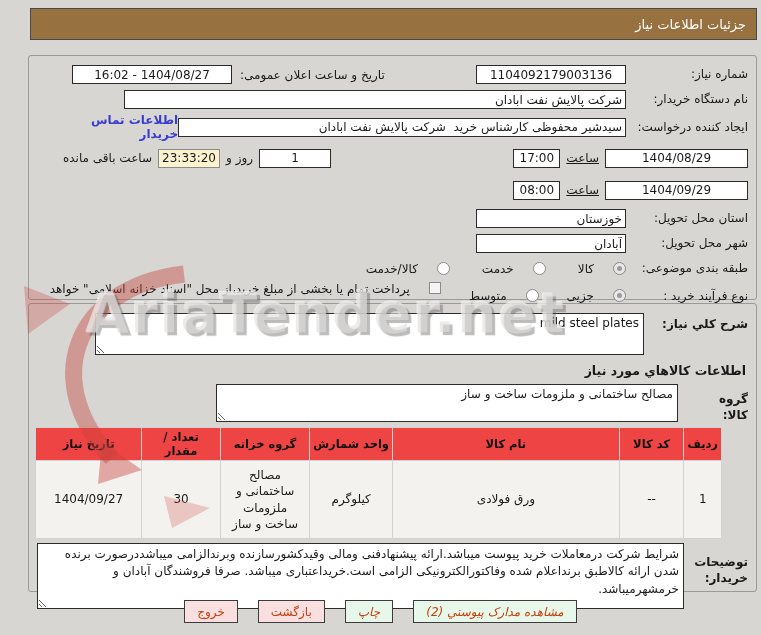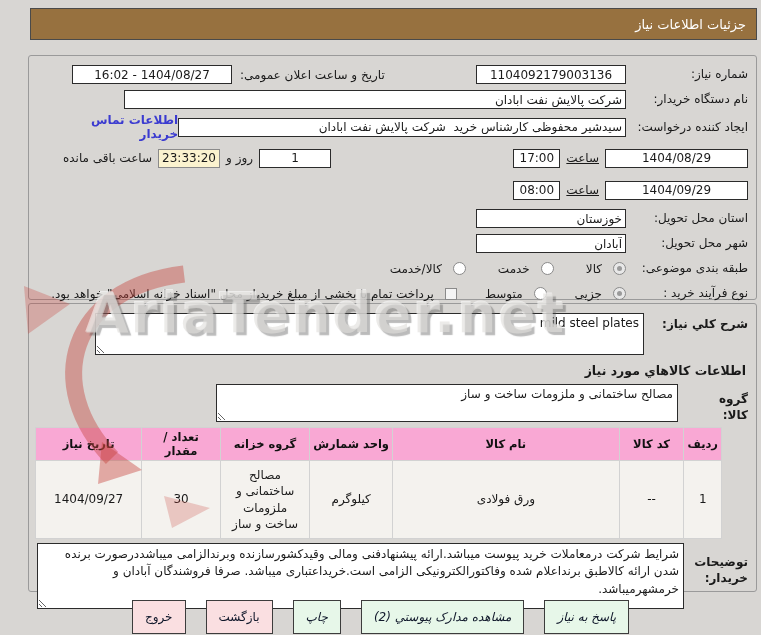--- a/index.html
+++ b/index.html
@@ -49,21 +49,21 @@
   .w-days { width: 72px; text-align: center; }
 
   .hour-label { margin: 0 6px; text-decoration: underline; }
   .yellow-box {
     border: 1px solid #8a8a8a; background: #fbf3cf; height: 19px; width: 62px;
     display: inline-flex; align-items: center; justify-content: center; margin: 0 6px;
   }
   .link { color: #3b3bd0; font-weight: bold; margin-left: 18px; cursor: pointer; }
 
   .radio-group { display: flex; align-items: center; gap: 32px; }
-  .radio-item { display: flex; align-items: center; gap: 11px; }
+  .radio-item { display: flex; align-items: flex-start; gap: 19px; }
   .radio {
     width: 13px; height: 13px; border-radius: 50%;
     border: 1px solid #8a8a8a; background: #ffffff; position: relative; flex: none;
   }
   .radio.selected { background: #e8e8e8; }
   .radio.selected::after {
     content: ""; position: absolute; top: 3px; right: 3px;
     width: 5px; height: 5px; border-radius: 50%; background: #9a9a9a;
   }
   .cb { width: 12px; height: 12px; border: 1px solid #8a8a8a; background: #f4f4f4; flex: none; }
@@ -81,36 +81,36 @@
   .ta-group { width: 462px; height: 38px; }
   .ta-notes { width: 650px; height: 66px; line-height: 1.45; }
   .section-header { font-weight: bold; font-size: 12.5px; margin: 8px 2px 6px 2px; }
 
   
   table.goods {
     border-collapse: collapse; width: 687px; margin: 4px 26px 4px 0;
     border: 1px solid #7a7a7a; background: #f4f2ee;
   }
   table.goods th {
-    background: #f9a8d4; font-weight: bold; font-size: 11.5px; height: 26px;
+    background: #ef4444; font-weight: bold; font-size: 11.5px; height: 26px;
     border: 1px solid #d2d2d2; padding: 2px 3px; color: #111;
   }
   table.goods td {
     border: 1px solid #d2d2d2; text-align: center; font-size: 12px;
     padding: 6px 4px; height: 52px; line-height: 1.35;
   }
 
   
   .button-row {
     position: absolute; top: 600px; left: 0; right: 0;
     display: flex; justify-content: center; align-items: center; gap: 20px;
   }
   .btn {
-    height: 34px; border: 1px solid #3c3c3c; font-family: inherit;
-    font-size: 12px; padding: 1px 12px; cursor: pointer; color: #0f172a;
+    height: 23px; border: 1px solid #3c3c3c; font-family: inherit;
+    font-size: 12px; padding: 1px 12px; cursor: pointer; color: #c2410c;
   }
   .btn-green { background: #e7f7e9; font-style: italic; }
   .btn-pink { background: #fadfe1; }
 
   
   .wm-text {
     position: absolute; top: 281px; left: 86px; width: 640px;
     direction: ltr; text-align: left;
     font-size: 55px; font-weight: bold; letter-spacing: 2px;
     color: rgba(225,223,220,0.62);
@@ -263,21 +263,20 @@
     </table>
 
     <div class="p2row">
       <div class="blabel lbl-notes">توضیحات خریدار:</div>
       <textarea class="ta-notes" style="">شرایط شرکت درمعاملات خرید پیوست میباشد.ارائه پیشنهادفنی ومالی وقیدکشورسازنده وبرندالزامی میباشددرصورت برنده شدن ارائه کالاطبق برنداعلام شده وفاکتورالکترونیکی الزامی است.خریداعتباری میباشد. صرفا فروشندگان آبادان و خرمشهرمیباشد.</textarea>
     </div>
 
   </div>
 
   <div class="button-row">
-    <button class="btn btn-green">پاسخ به نیاز</button>
     <button class="btn btn-green">مشاهده مدارک پیوستي (2)</button>
     <button class="btn btn-green">چاپ</button>
     <button class="btn btn-pink">بازگشت</button>
     <button class="btn btn-pink">خروج</button>
   </div>
 
   <svg class="wm-logo" width="235" height="285" viewBox="0 0 235 285">
     <path d="M170 28 C 55 42, 28 140, 98 212" fill="none" stroke="rgba(198,67,60,0.42)" stroke-width="17"></path>
     <polygon points="88,196 128,224 84,238" fill="rgba(198,67,60,0.42)"></polygon>
     <polygon points="10,40 56,58 14,88" fill="rgba(198,67,60,0.30)"></polygon>

